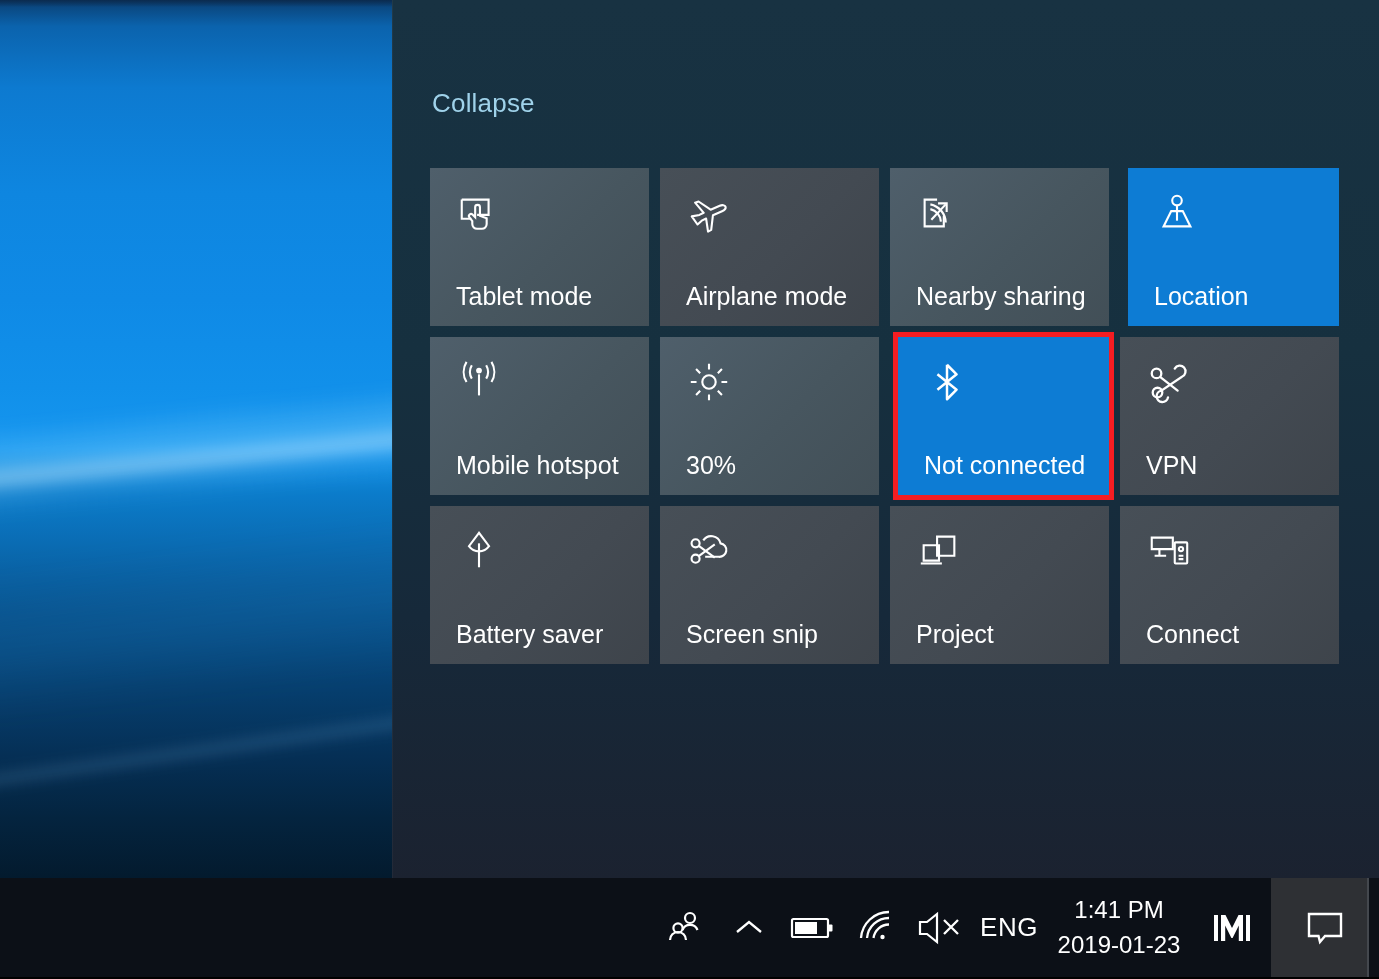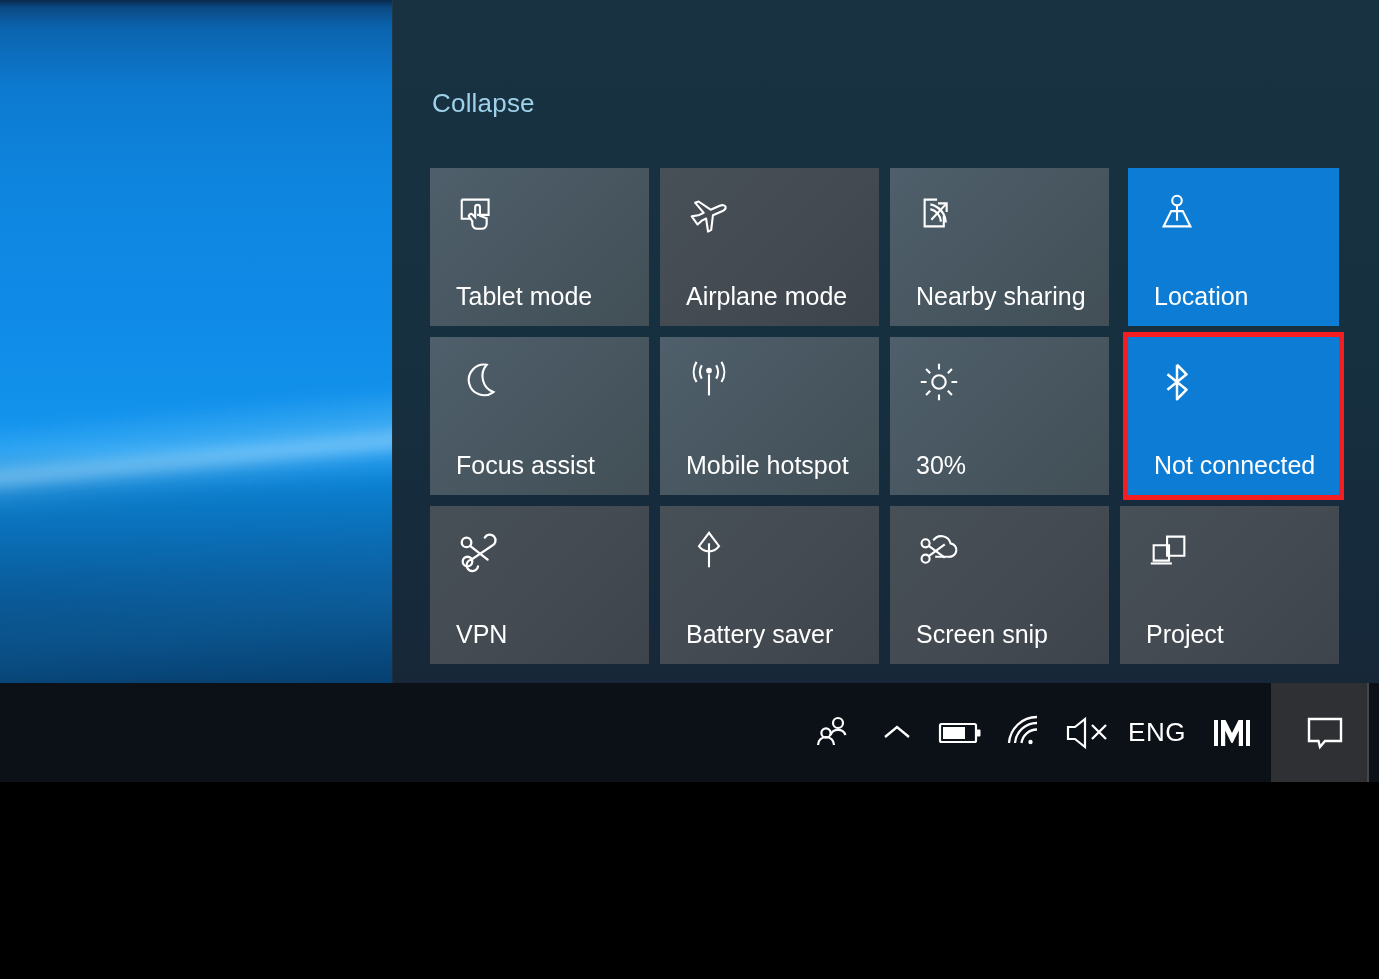--- a/index.html
+++ b/index.html
@@ -3,21 +3,21 @@
 <meta charset="utf-8">
 <style>
   html, body {
     margin: 0;
     padding: 0;
     background: #000;
   }
   #screen {
     position: relative;
     width: 1379px;
-    height: 782px;
+    height: 977px;
     overflow: hidden;
     font-family: "Liberation Sans", "DejaVu Sans", sans-serif;
     -webkit-font-smoothing: antialiased;
   }
 
   
   #desktop {
     position: absolute;
     left: 0; top: 0;
     width: 392px;
@@ -292,28 +292,20 @@
         <span class="tile-icon">
           <svg viewBox="0 0 48 48" fill="none" stroke="currentColor" stroke-width="2.2">
             <circle cx="24" cy="11" r="5"></circle>
             <path d="M24 16v16"></path>
             <path d="M18 22L10 38h28l-8-16z"></path>
           </svg>
         </span>
         <span class="tile-label">Location</span>
       </div>
 
-      <div class="tile dim">
-        <span class="tile-icon">
-          <svg viewBox="0 0 48 48" fill="none" stroke="currentColor" stroke-width="2.2">
-            <path d="M32 6a16 16 0 1 0 7 28.5A18 18 0 0 1 32 6z"></path>
-          </svg>
-        </span>
-        <span class="tile-label">Focus assist</span>
-      </div>
 
       <div class="tile dim">
         <span class="tile-icon">
           <svg viewBox="0 0 48 48" fill="none" stroke="currentColor" stroke-width="2.2">
             <path d="M24 16v22"></path>
             <circle cx="24" cy="12" r="3" fill="currentColor" stroke="none"></circle>
             <path d="M16.5 6.5a14 14 0 0 0 0 14"></path>
             <path d="M31.5 6.5a14 14 0 0 1 0 14"></path>
             <path d="M11 3a20 20 0 0 0 0 21"></path>
             <path d="M37 3a20 20 0 0 1 0 21"></path>
@@ -380,20 +372,32 @@
         <span class="tile-icon">
           <svg viewBox="0 0 48 48" fill="none" stroke="currentColor" stroke-width="2.2">
             <path d="M22 9h18v20H22z"></path>
             <path d="M8 18h16v16H8z"></path>
             <path d="M5 37h22"></path>
           </svg>
         </span>
         <span class="tile-label">Project</span>
       </div>
 
+      <div class="tile dark">
+        <span class="tile-icon">
+          <svg viewBox="0 0 48 48" fill="none" stroke="currentColor" stroke-width="2.2">
+            <path d="M6 10h22v12H6z"></path>
+            <path d="M14 22v7M9 29h12"></path>
+            <rect x="30" y="15" width="13" height="22" rx="1"></rect>
+            <circle cx="36.5" cy="22" r="2.2"></circle>
+            <path d="M34 29h5M34 32.5h5"></path>
+          </svg>
+        </span>
+        <span class="tile-label">Connect</span>
+      </div>
 
     </div>
   </div>
 
   <div id="taskbar">
     <div id="tray">
 
       <div class="tray-item tray-icon">
         <svg width="44" height="44" viewBox="0 0 44 44" fill="none" stroke="currentColor" stroke-width="2.2">
           <circle cx="27" cy="12" r="5"></circle>
@@ -428,20 +432,24 @@
 
       <div class="tray-item tray-icon">
         <svg width="54" height="42" viewBox="0 0 54 42" fill="none" stroke="currentColor" stroke-width="2.2">
           <path d="M6 15h7l10-8v28l-10-8H6z"></path>
           <path d="M30 13l14 14M44 13L30 27" stroke-width="2.3"></path>
         </svg>
       </div>
 
       <div class="tray-item tray-lang">ENG</div>
 
+      <div class="tray-item tray-clock">
+        <span>1:41 PM</span>
+        <span>2019-01-23</span>
+      </div>
 
       <div class="tray-item tray-logo">
         <svg width="46" height="40" viewBox="0 0 46 40" fill="currentColor">
           <path d="M5 7h4v26H5z"></path>
           <path d="M37 7h4v26h-4z"></path>
           <path d="M12 7h4.5l6.5 13 6.5-13H34v26h-4.2V17.5L23.6 30h-1.2L16.2 17.5V33H12z"></path>
         </svg>
       </div>
 
       <div class="tray-item tray-action-center">

